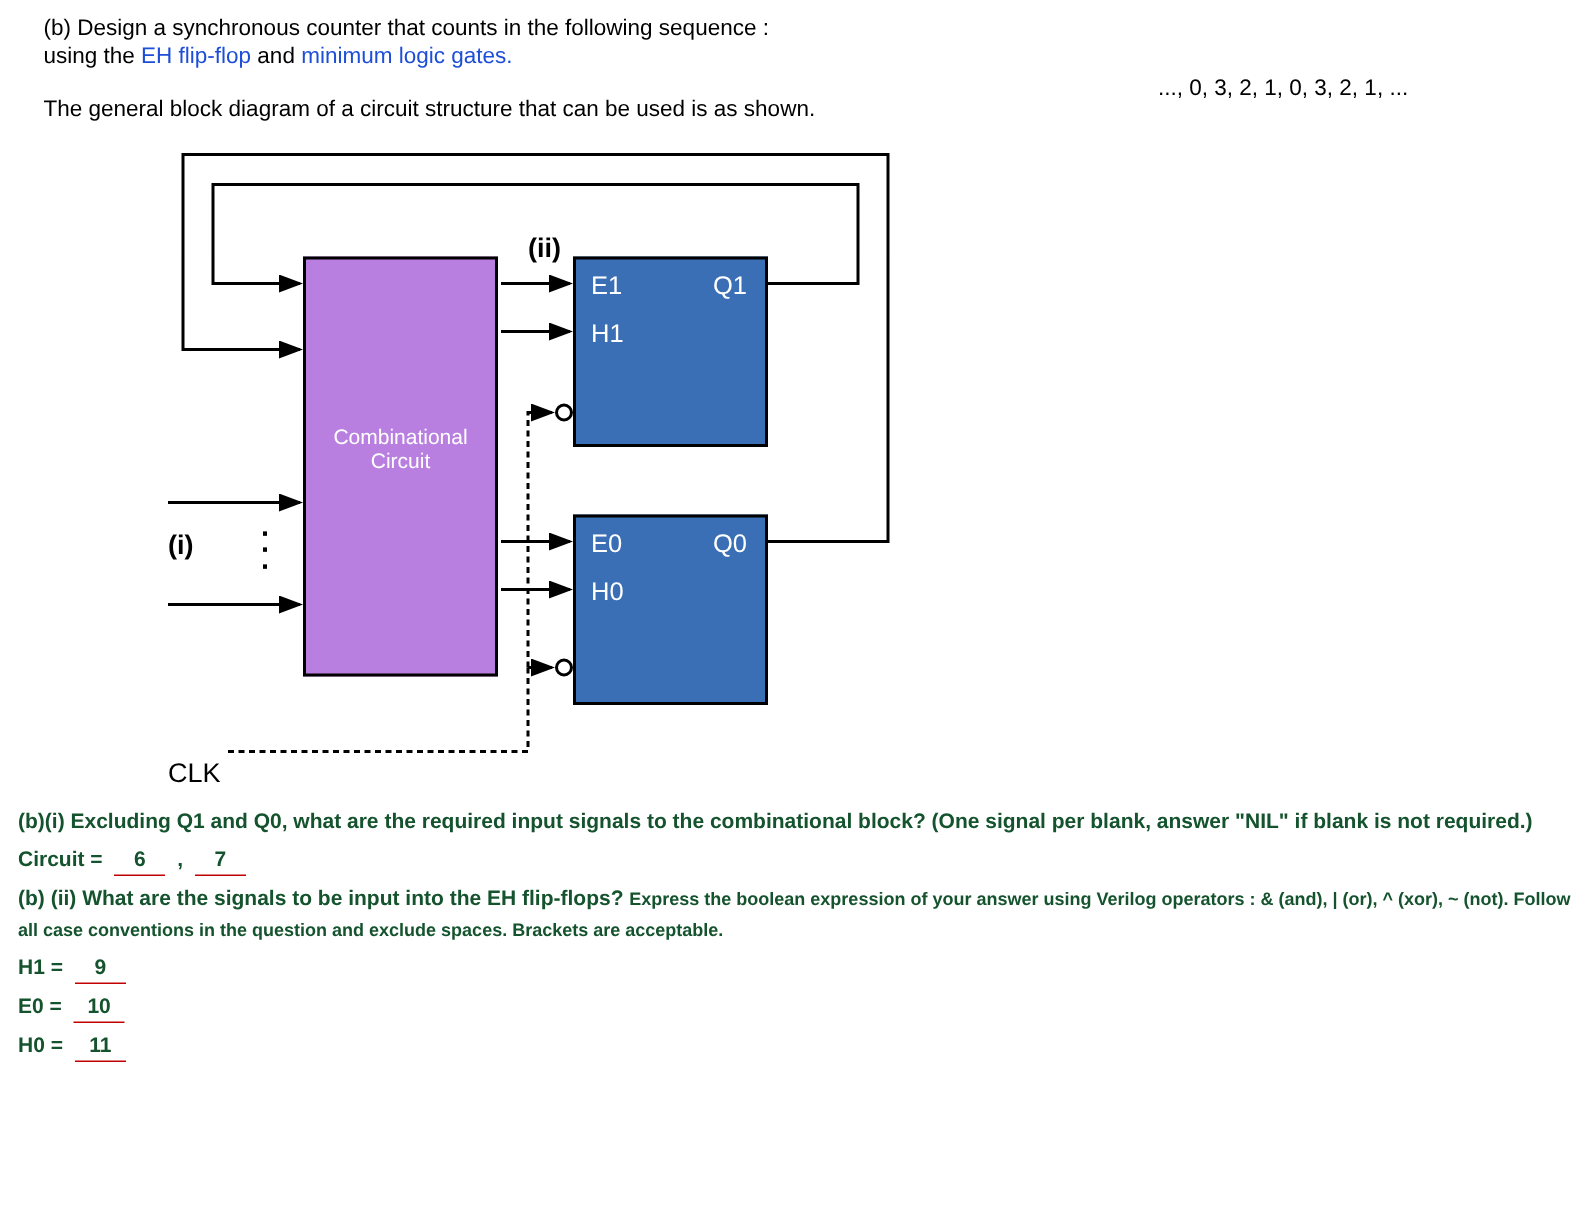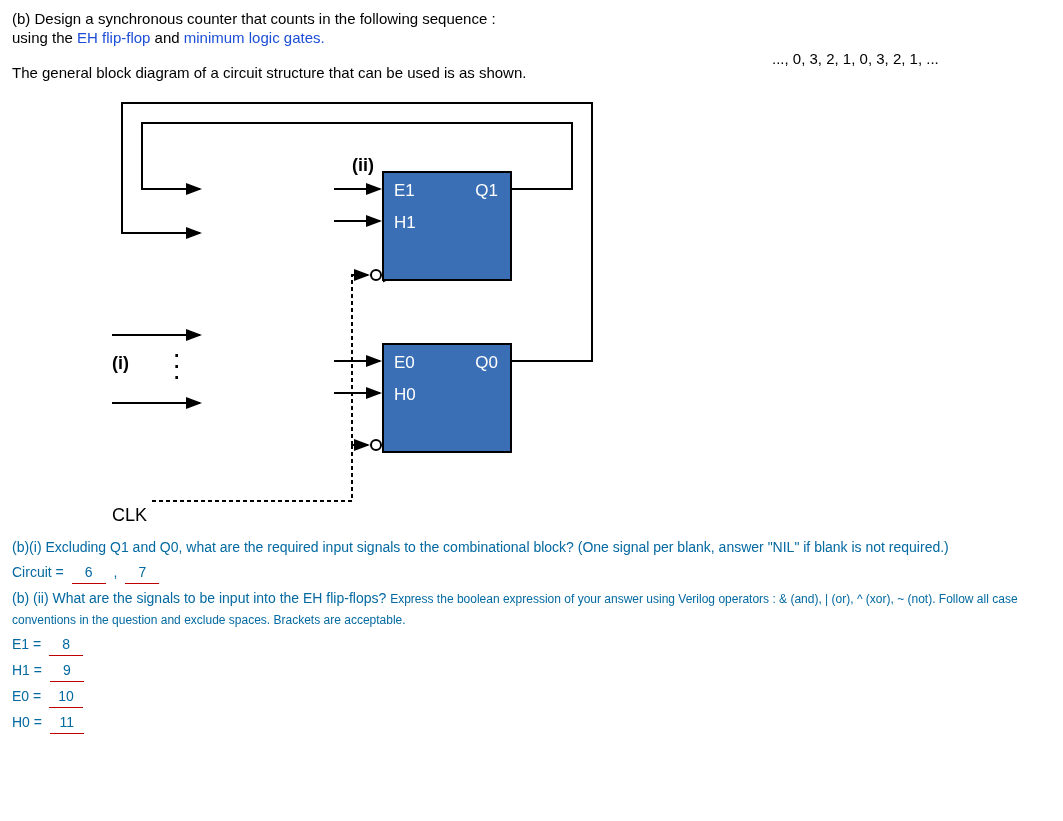--- a/index.html
+++ b/index.html
@@ -4,21 +4,21 @@
 <style>
   body {
     font-family: Arial, sans-serif;
     font-size: 15px;
     color: #000;
     margin: 0;
     padding: 8px 12px;
     width: 1063px;
     box-sizing: border-box;
   }
-  .line { margin: 2px 0; }
+  .line { margin: 2px 17px; }
   .red { color: #1d4ed8; }
   .seq { position: absolute; left: 760px; top: 8px; margin-top: 32px; }
   .diagram-wrap {
     position: relative;
     width: 600px;
     height: 420px;
     margin: 12px 0 24px 60px;
   }
   svg { position: absolute; top: 0; left: 0; }
   .comb-box {
@@ -28,39 +28,39 @@
     background: #b97fe0;
     border: 2px solid #000;
     color: #fff;
     text-align: center;
     font-size: 14px;
     box-sizing: border-box;
     padding-top: 110px;
   }
   .ff-box {
     position: absolute;
-    width: 130px; height: 110px;
+    width: 130px; height: 127px;
     background: #3b6fb5;
     border: 2px solid #000;
     color: #fff;
     font-size: 17px;
     box-sizing: border-box;
   }
   .ff1 { left: 310px; top: 78px; }
   .ff0 { left: 310px; top: 250px; }
   .ff-label { position: absolute; }
   .e-lbl { left: 10px; top: 8px; }
   .h-lbl { left: 10px; top: 40px; }
   .q-lbl { right: 12px; top: 8px; }
   .lbl-abs { position: absolute; font-size: 18px; }
   .lbl-ii { left: 280px; top: 62px; font-weight: bold; text-align: right; }
   .lbl-i { left: 40px; top: 260px; font-weight: bold; }
   .lbl-clk { left: 40px; top: 412px; }
   .dots { position: absolute; left: 100px; top: 255px; font-size: 28px; letter-spacing: 2px; line-height: 0.4; }
-  .questions { margin-top: 9px; color: #0369a1; font-size: 14px; line-height: 1.5; }
+  .questions { margin-top: 9px; color: #14532d; font-size: 14px; line-height: 1.5; font-weight: bold; }
   .ans-line { margin: 4px 0; }
   .blank {
     display: inline-block;
     min-width: 34px;
     border-bottom: 1px solid #c00000;
     text-align: center;
     margin: 0 4px;
   }
   .small { font-size: 12px; }
 </style>
@@ -106,20 +106,23 @@
     <path d="M280 352 L296 352" stroke="#000" stroke-width="2" fill="none" marker-end="url(#arrow)"></path>
     <path d="M280 352 L280 182 L296 182" stroke="#000" stroke-width="2" fill="none" stroke-dasharray="4 3" marker-end="url(#arrow)"></path>
 
     <circle cx="304" cy="182" r="5" fill="#fff" stroke="#000" stroke-width="2"></circle>
     <circle cx="304" cy="352" r="5" fill="#fff" stroke="#000" stroke-width="2"></circle>
 
     <path d="M312 176 L324 182 L312 188 Z" fill="none" stroke="#000" stroke-width="2"></path>
     <path d="M312 346 L324 352 L312 358 Z" fill="none" stroke="#000" stroke-width="2"></path>
   </svg>
 
+  <div class="comb-box">
+    <span>Combinational Circuit</span>
+  </div>
 
   <div class="ff-box ff1">
     <span class="ff-label e-lbl">E1</span>
     <span class="ff-label h-lbl">H1</span>
     <span class="ff-label q-lbl">Q1</span>
   </div>
 
   <div class="ff-box ff0">
     <span class="ff-label e-lbl">E0</span>
     <span class="ff-label h-lbl">H0</span>
@@ -137,24 +140,20 @@
   <div class="ans-line">
     <span>Circuit = </span>
     <span class="blank">6</span>
     <span>,</span>
     <span class="blank">7</span>
   </div>
   <div class="ans-line">
     <span>(b) (ii) What are the signals to be input into the EH flip-flops? </span><span class="small">Express the boolean expression of your answer using Verilog operators : &amp; (and), | (or), ^ (xor), ~ (not). Follow all case conventions in the question and exclude spaces. Brackets are acceptable.</span>
   </div>
   <div class="ans-line">
-    <span>E1 = </span>
-    <span class="blank">8</span>
-  </div>
-  <div class="ans-line">
     <span>H1 = </span>
     <span class="blank">9</span>
   </div>
   <div class="ans-line">
     <span>E0 = </span>
     <span class="blank">10</span>
   </div>
   <div class="ans-line">
     <span>H0 = </span>
     <span class="blank">11</span>

